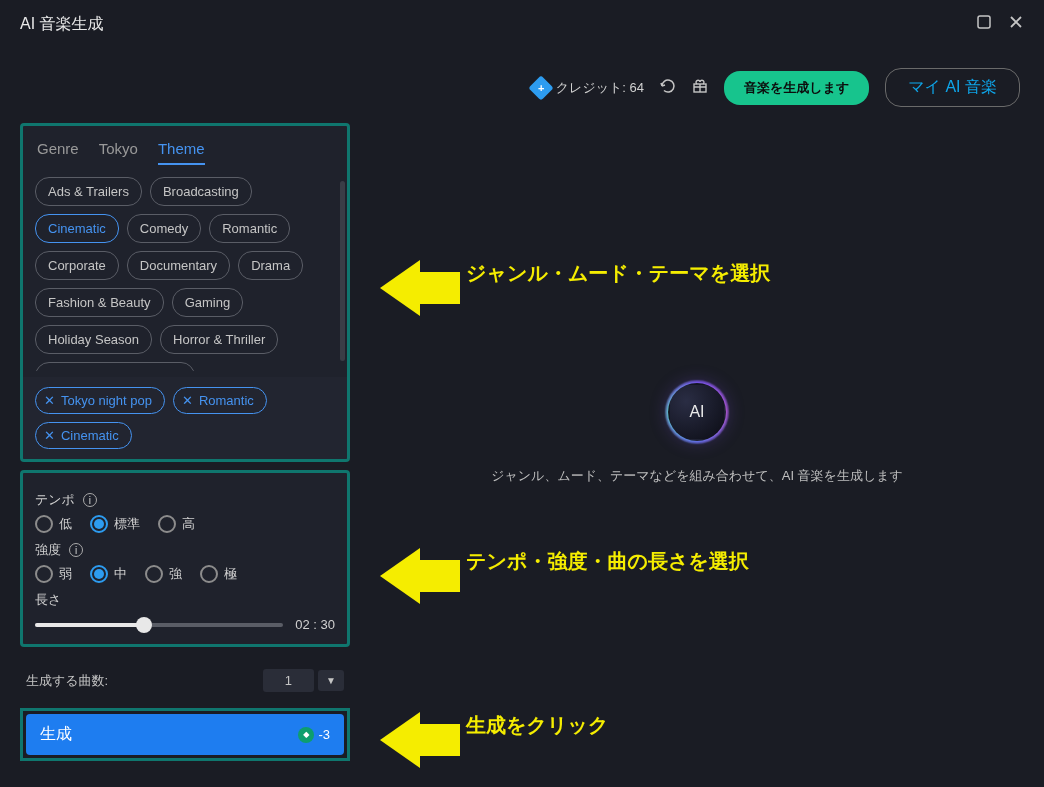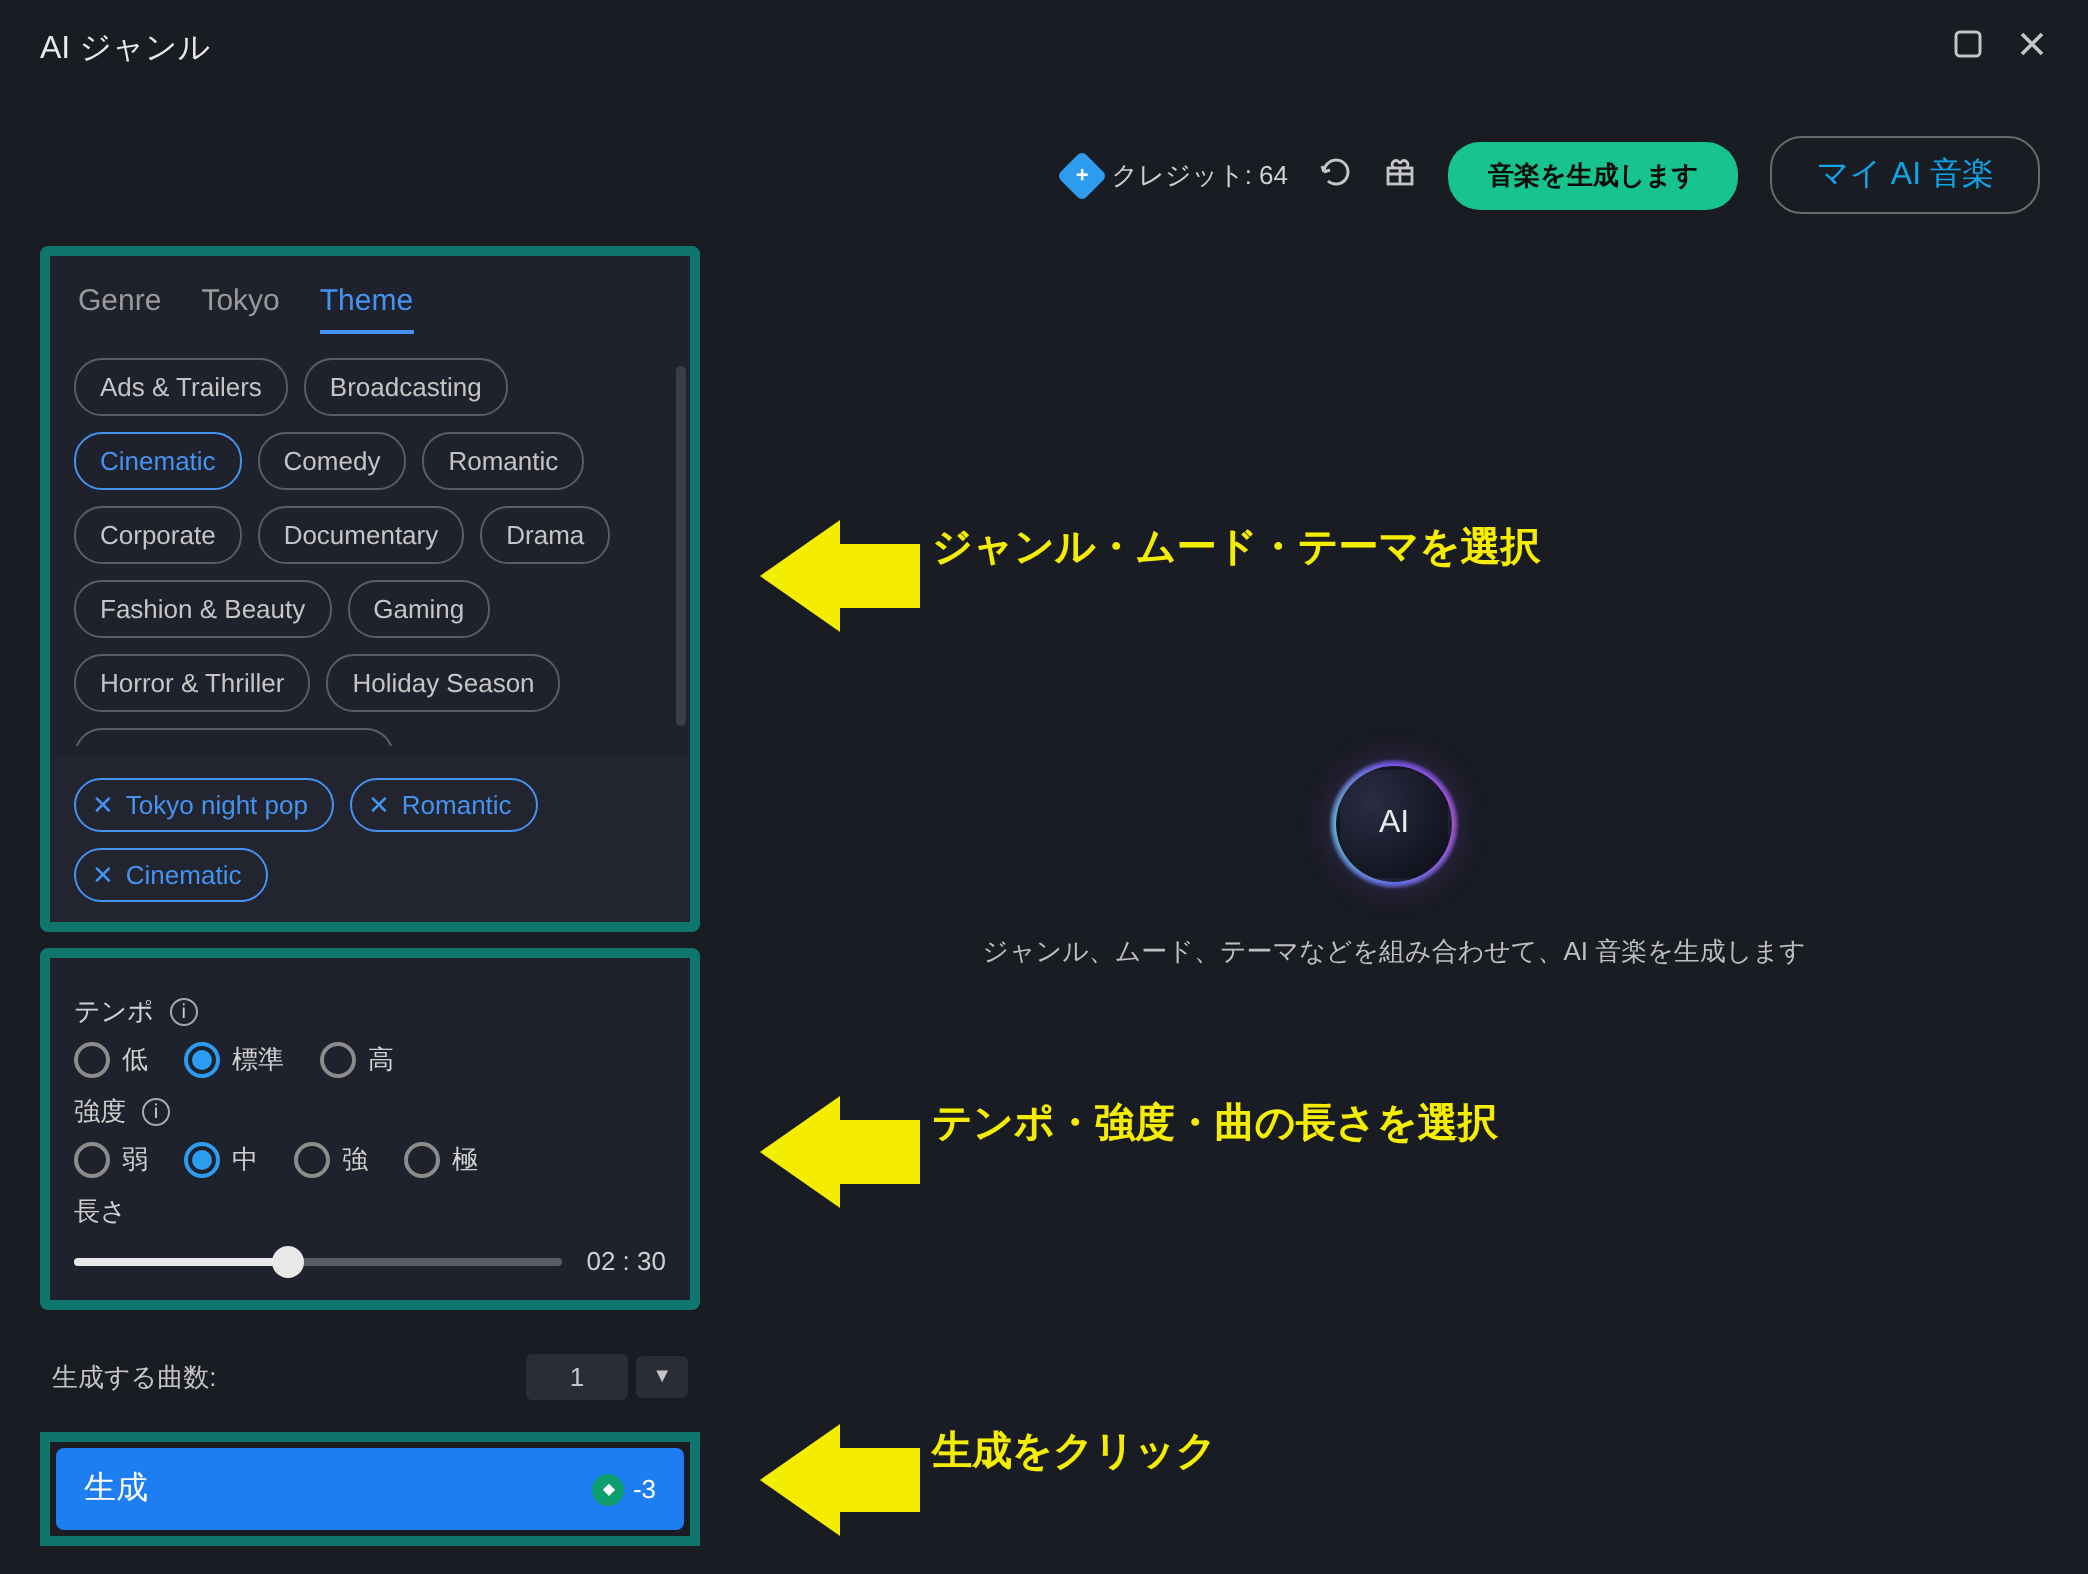--- a/index.html
+++ b/index.html
@@ -46,21 +46,21 @@
   background: #17c48d; color: #0c0c0c; font-size: 13px; font-weight: 600;
   padding: 8px 20px; border-radius: 16px; border: none; cursor: pointer;
 }
 .my-btn {
   background: transparent; color: #0ea5e9; font-size: 16px;
   padding: 8px 22px; border: 1px solid #6a6a6a; border-radius: 16px; cursor: pointer;
 }
 .main { display: flex; gap: 20px; padding: 0 20px; }
 .sidebar { width: 330px; display: flex; flex-direction: column; gap: 8px; }
 .panel { background: #1f222c; border-radius: 4px; }
-.red-box { border: 5px solid #0f766e; }
+.red-box { border: 3px solid #0f766e; }
 
 .tabs { display: flex; gap: 20px; padding: 14px 14px 6px; }
 .tab { color: #999; font-size: 15px; cursor: pointer; padding-bottom: 6px; }
 .tab.active { color: #4593f0; border-bottom: 2px solid #4593f0; }
 
 .chip-area { position: relative; padding: 6px 4px 6px 12px; }
 .chip-scroll { max-height: 194px; overflow: hidden; padding-right: 10px; }
 .chip-scroll::-webkit-scrollbar { width: 6px; }
 .scrollbar-fake { position: absolute; right: 2px; top: 10px; width: 5px; height: 180px; background: #3a3d46; border-radius: 3px; }
 .chips { display: flex; flex-wrap: wrap; gap: 8px; }
@@ -151,21 +151,21 @@
 }
 .info-ic {
   width: 14px; height: 14px; border: 1px solid #aaa; border-radius: 50%;
   display: inline-flex; align-items: center; justify-content: center; font-size: 10px;
 }
 </style>
 </head>
 <body>
 
 <div class="titlebar">
-  <div class="titlebar-title">AI ジャンル</div>
+  <div class="titlebar-title">AI 音楽生成</div>
   <div class="titlebar-controls">
     <span>
       <svg width="16" height="16" viewBox="0 0 16 16">
           <rect x="2" y="2" width="12" height="12" fill="none" stroke="#c5c5c5" stroke-width="1.5" rx="2"></rect>
         </svg>
     </span>
     <span>
       <svg width="16" height="16" viewBox="0 0 16 16">
           <path d="M3 3 L13 13 M13 3 L3 13" stroke="#c5c5c5" stroke-width="1.8"></path>
         </svg>
@@ -208,22 +208,22 @@
             <div class="chip">Ads &amp; Trailers</div>
             <div class="chip">Broadcasting</div>
             <div class="chip sel">Cinematic</div>
             <div class="chip">Comedy</div>
             <div class="chip">Romantic</div>
             <div class="chip">Corporate</div>
             <div class="chip">Documentary</div>
             <div class="chip">Drama</div>
             <div class="chip">Fashion &amp; Beauty</div>
             <div class="chip">Gaming</div>
+            <div class="chip">Holiday Season</div>
             <div class="chip">Horror &amp; Thriller</div>
-            <div class="chip">Holiday Season</div>
             <div class="chip">Motivational &amp; Inspiring</div>
           </div>
         </div>
         <div class="scrollbar-fake"></div>
       </div>
       <div class="selected-row">
         <div class="sel-chip">
           <span>✕</span>
           <span>Tokyo night pop</span>
         </div>

